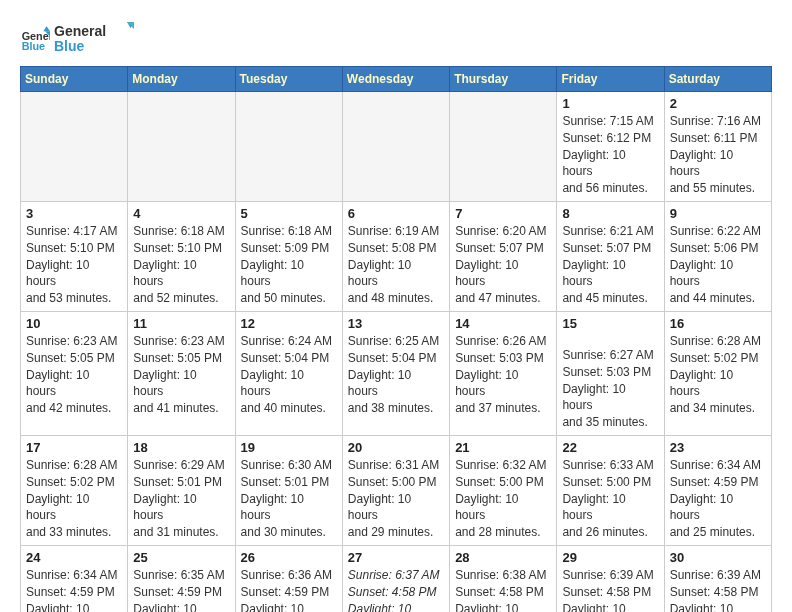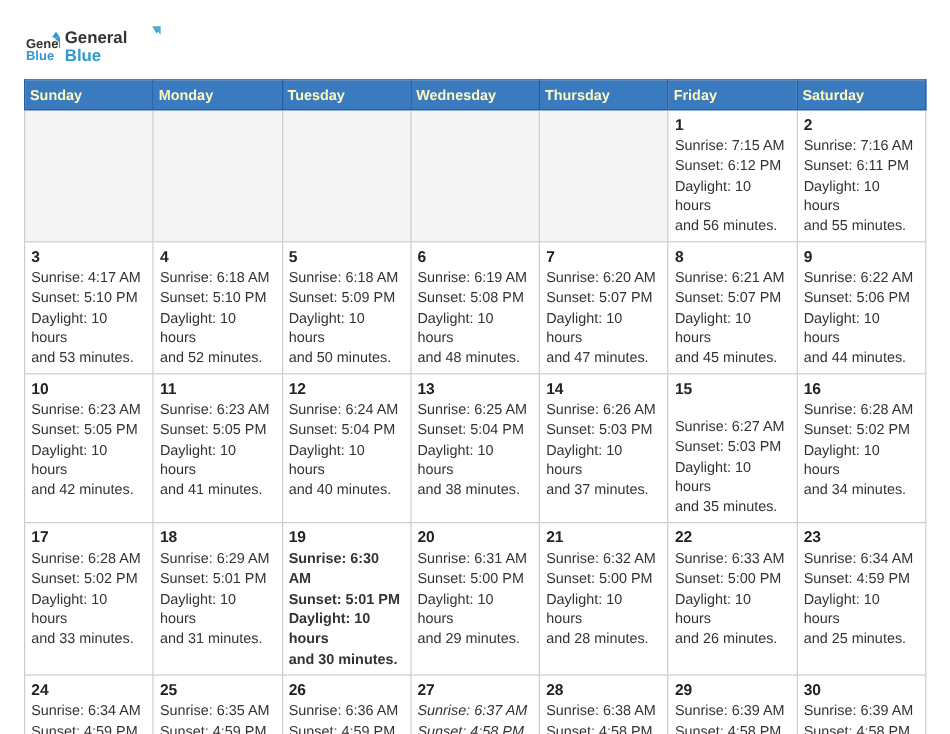--- a/index.html
+++ b/index.html
@@ -258,21 +258,21 @@
         </td>
         <td>
           <span class="day-num">18</span>
           <div class="day-info" style="white-space: pre-line;">Sunrise: 6:29 AM
 Sunset: 5:01 PM
 Daylight: 10 hours
 and 31 minutes.</div>
         </td>
         <td>
           <span class="day-num">19</span>
-          <div class="day-info" style="white-space: pre-line; font-weight: bold;">Sunrise: 6:30 AM
+          <div class="day-info" style="white-space: pre-line;">Sunrise: 6:30 AM
 Sunset: 5:01 PM
 Daylight: 10 hours
 and 30 minutes.</div>
         </td>
         <td>
           <span class="day-num">20</span>
           <div class="day-info" style="white-space: pre-line;">Sunrise: 6:31 AM
 Sunset: 5:00 PM
 Daylight: 10 hours
 and 29 minutes.</div>

